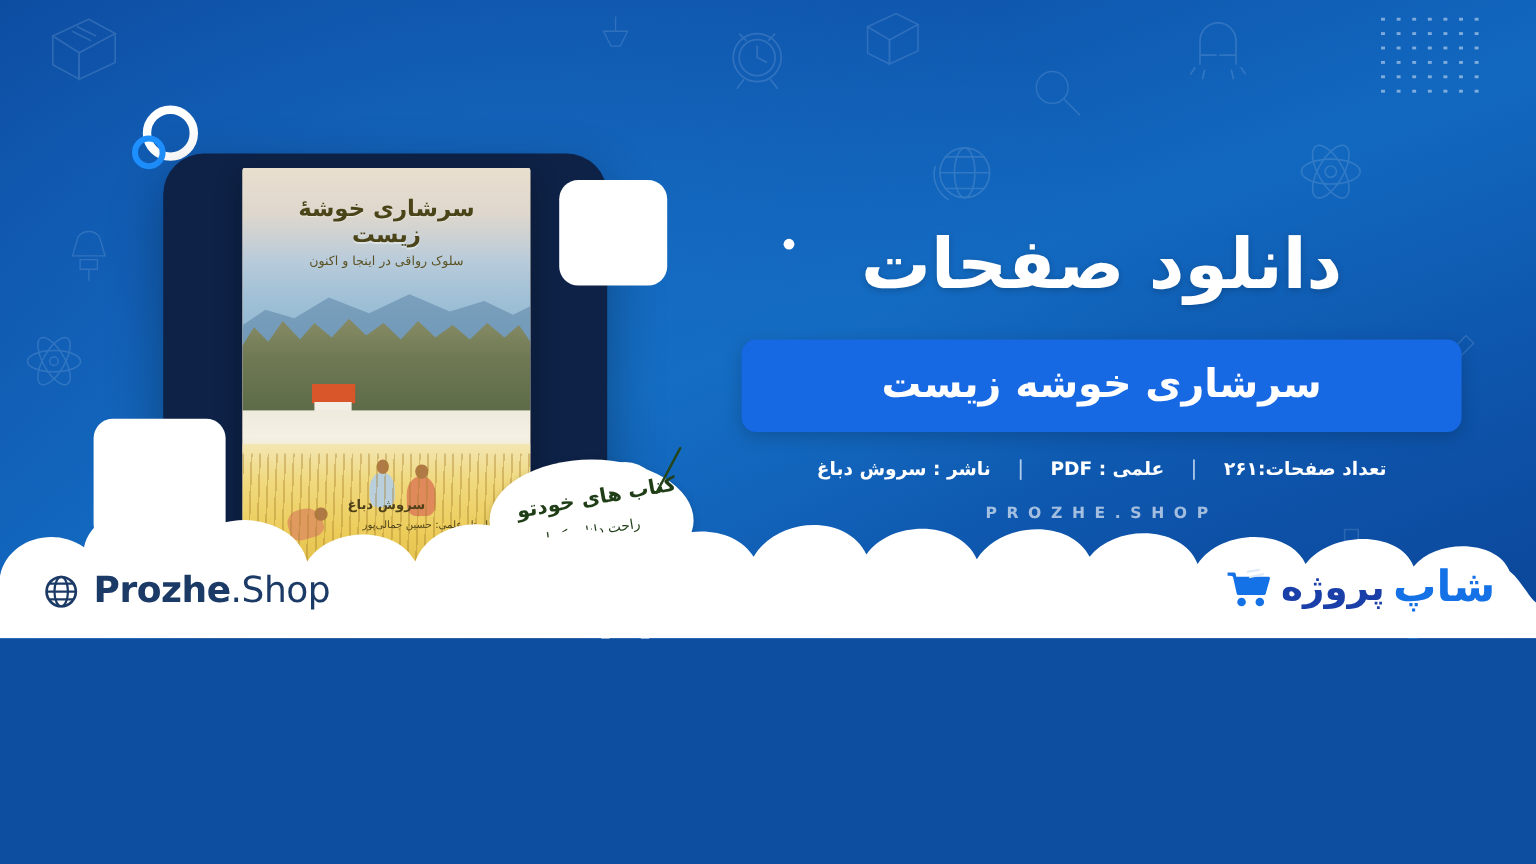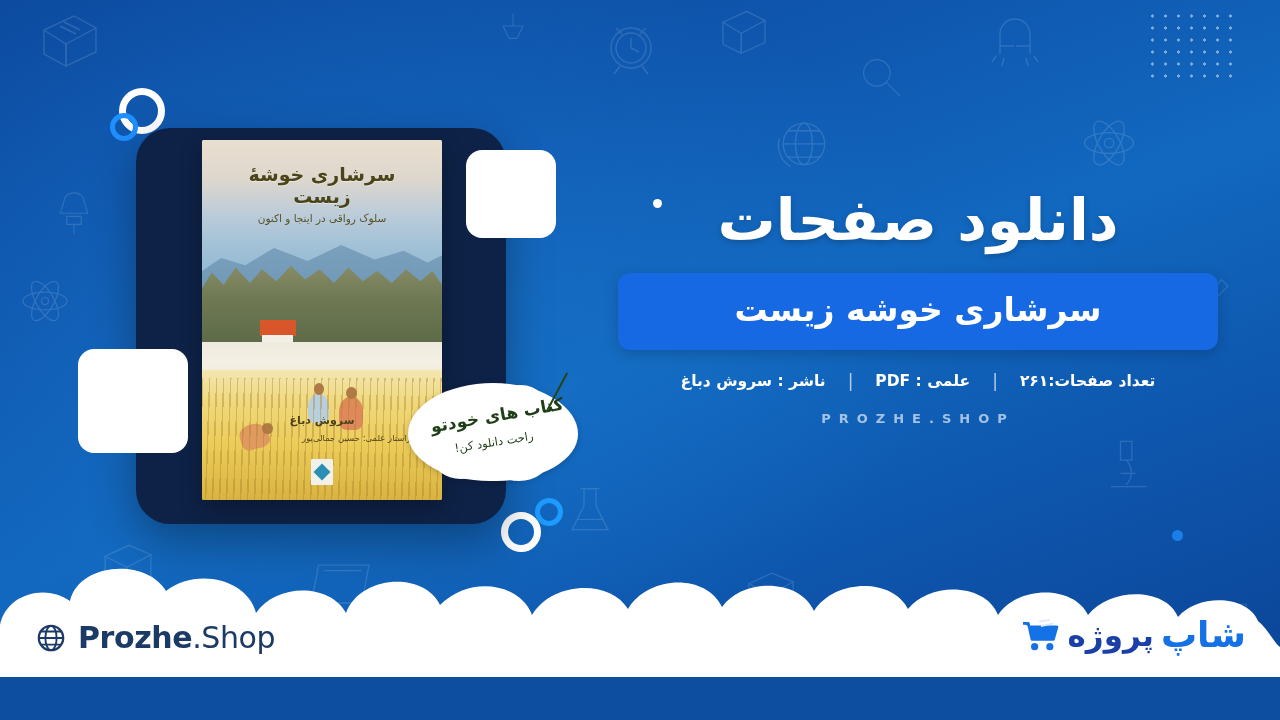--- a/index.html
+++ b/index.html
@@ -4,21 +4,21 @@
 <style>
   * { margin:0; padding:0; box-sizing:border-box; }
   html,body { width:1280px; height:720px; overflow:hidden; }
   body {
     font-family:"DejaVu Sans","Liberation Sans",sans-serif;
     background:#0d4ea0;
   }
 
   .stage{
     position:relative;
-    width:1280px; height:677px;
+    width:1280px; height:532px;
     overflow:hidden;
     background:
       radial-gradient(ellipse 900px 620px at 30% 46%, rgba(26,120,205,0.55) 0%, rgba(26,120,205,0.0) 62%),
       linear-gradient(160deg, #0c4ba0 0%, #0f56ae 28%, #1268bf 52%, #0e57ae 74%, #0b4598 100%);
   }
 
   
   .doodles{ position:absolute; inset:0; opacity:0.16; pointer-events:none; }
   .doodles svg{ position:absolute; stroke:#cfe2f7; fill:none; stroke-width:1.4; }
 
@@ -127,21 +127,21 @@
   .content{
     position:absolute; right:62px; top:190px; width:600px;
     text-align:center; direction:rtl;
   }
   .headline{
     color:#ffffff; font-size:58px; font-weight:bold;
     line-height:1.05; letter-spacing:1px;
     text-shadow:0 2px 6px rgba(0,0,0,.2);
   }
   .title-banner{
-    margin-top:22px;
+    margin-top:32px;
     background:#1668e3;
     border-radius:12px;
     padding:19px 8px 22px;
     box-shadow:0 4px 14px rgba(0,0,0,.18);
   }
   .title-banner .t{
     color:#ffffff; font-size:33px; font-weight:bold; line-height:1.1;
   }
   .meta{
     margin-top:21px;

